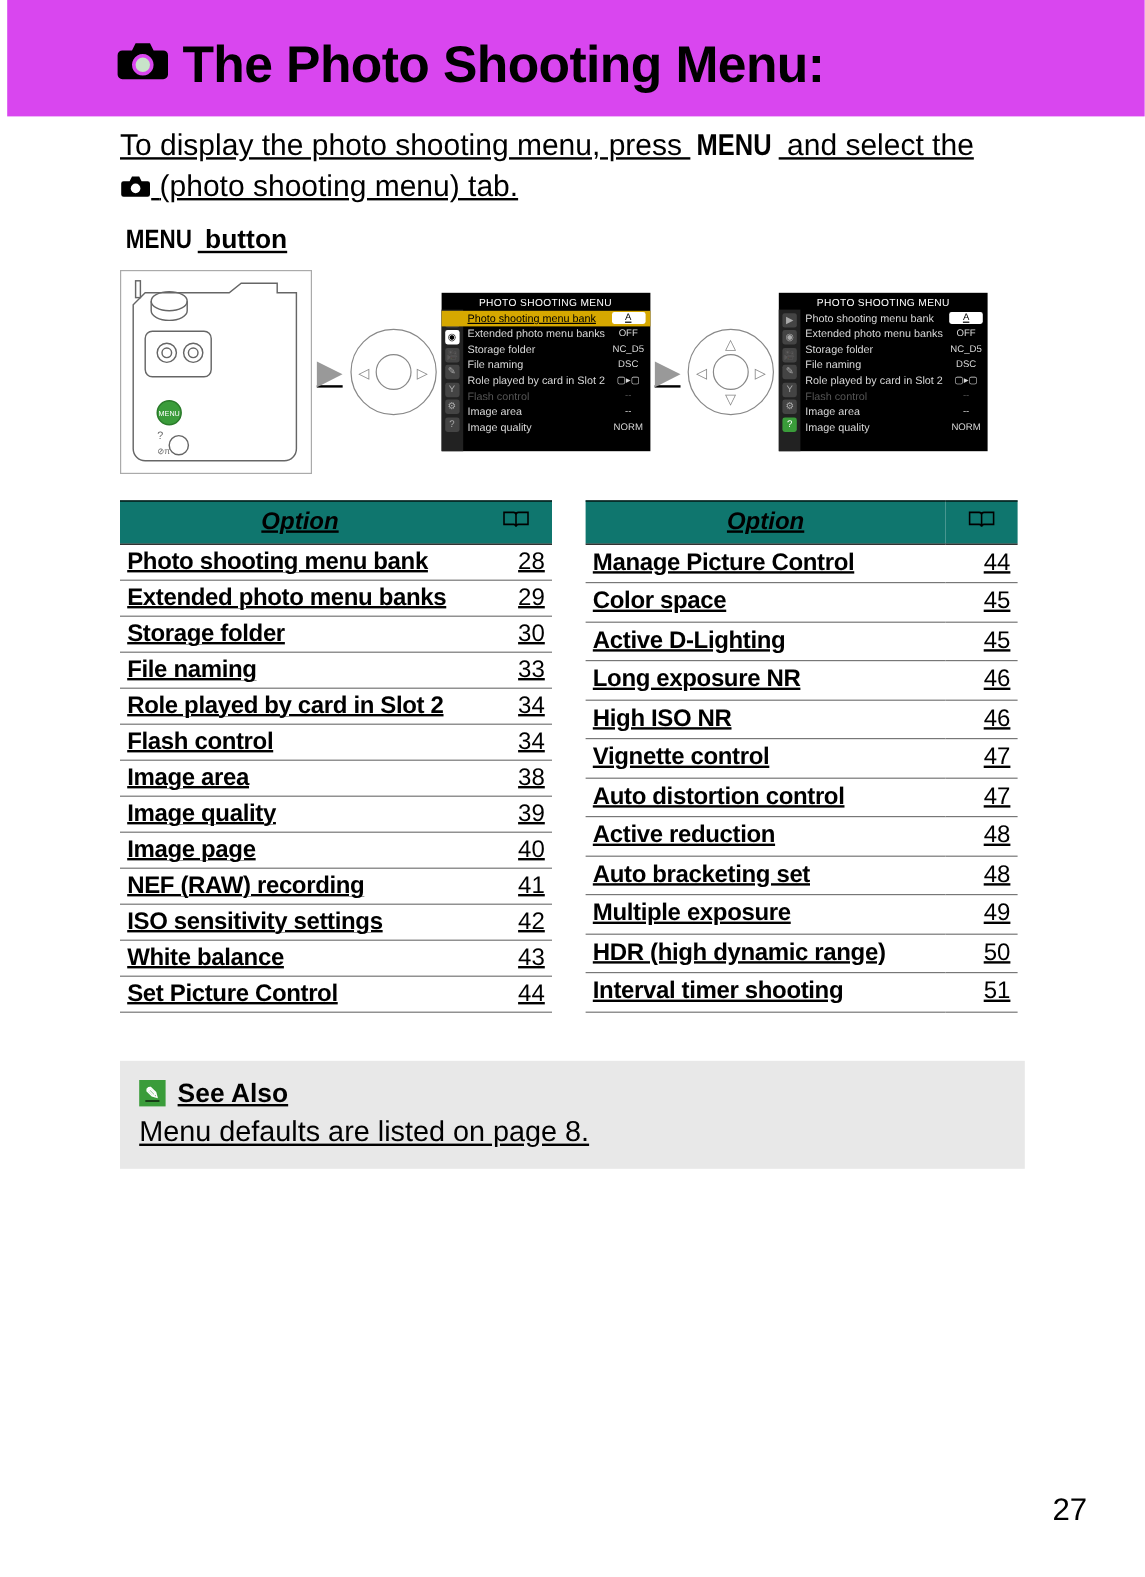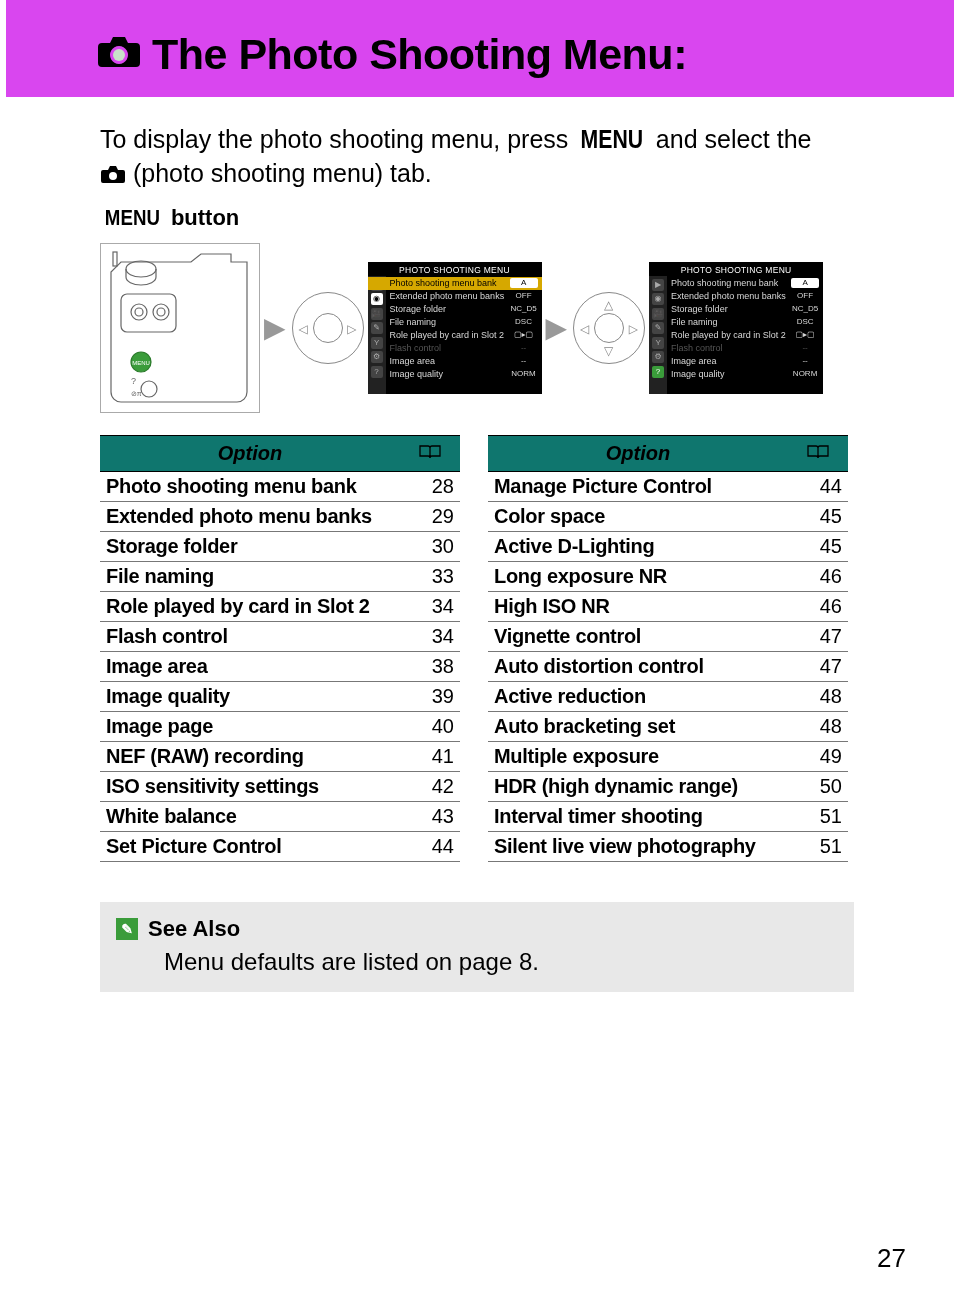--- a/index.html
+++ b/index.html
@@ -28,21 +28,22 @@
   }
   .header .line2 {
     font-size: 40px;
     font-style: italic;
     font-weight: 700;
     margin-top: 4px;
     letter-spacing: -0.5px;
   }
   .cam-icon-big svg { width: 46px; height: 36px; }
   .content {
-    padding: 26px 100px 0 100px;
+    padding: 8px 100px 0 100px;
+    text-decoration: underline;
   }
   .intro {
     font-size: 25px;
     line-height: 1.35;
   }
   .intro .menu-label {
     font-family: Arial, sans-serif;
     font-weight: 700;
     transform: scaleX(0.85);
     display: inline-block;
@@ -194,21 +195,20 @@
     background: #3a9c3a;
     display: inline-flex;
     align-items: center;
     justify-content: center;
     color: #fff;
     font-size: 14px;
   }
   .see-also .body {
     font-size: 24px;
     margin-top: 6px;
-    margin-left: 48px;
   }
   .page-num {
     position: absolute;
     bottom: 40px;
     right: 48px;
     font-size: 26px;
   }
 </style>
 </head>
 <body>
@@ -499,24 +499,20 @@
             <td class="page">49</td>
           </tr>
           <tr>
             <td class="name">HDR (high dynamic range)</td>
             <td class="page">50</td>
           </tr>
           <tr>
             <td class="name">Interval timer shooting</td>
             <td class="page">51</td>
           </tr>
-          <tr>
-            <td class="name">Silent live view photography</td>
-            <td class="page">51</td>
-          </tr>
         </tbody>
     </table>
   </div>
 
   <div class="see-also">
     <div class="hdr">
       <span class="pencil-box">✎</span>
       <span>See Also</span>
     </div>
     <div class="body">Menu defaults are listed on page 8.</div>

